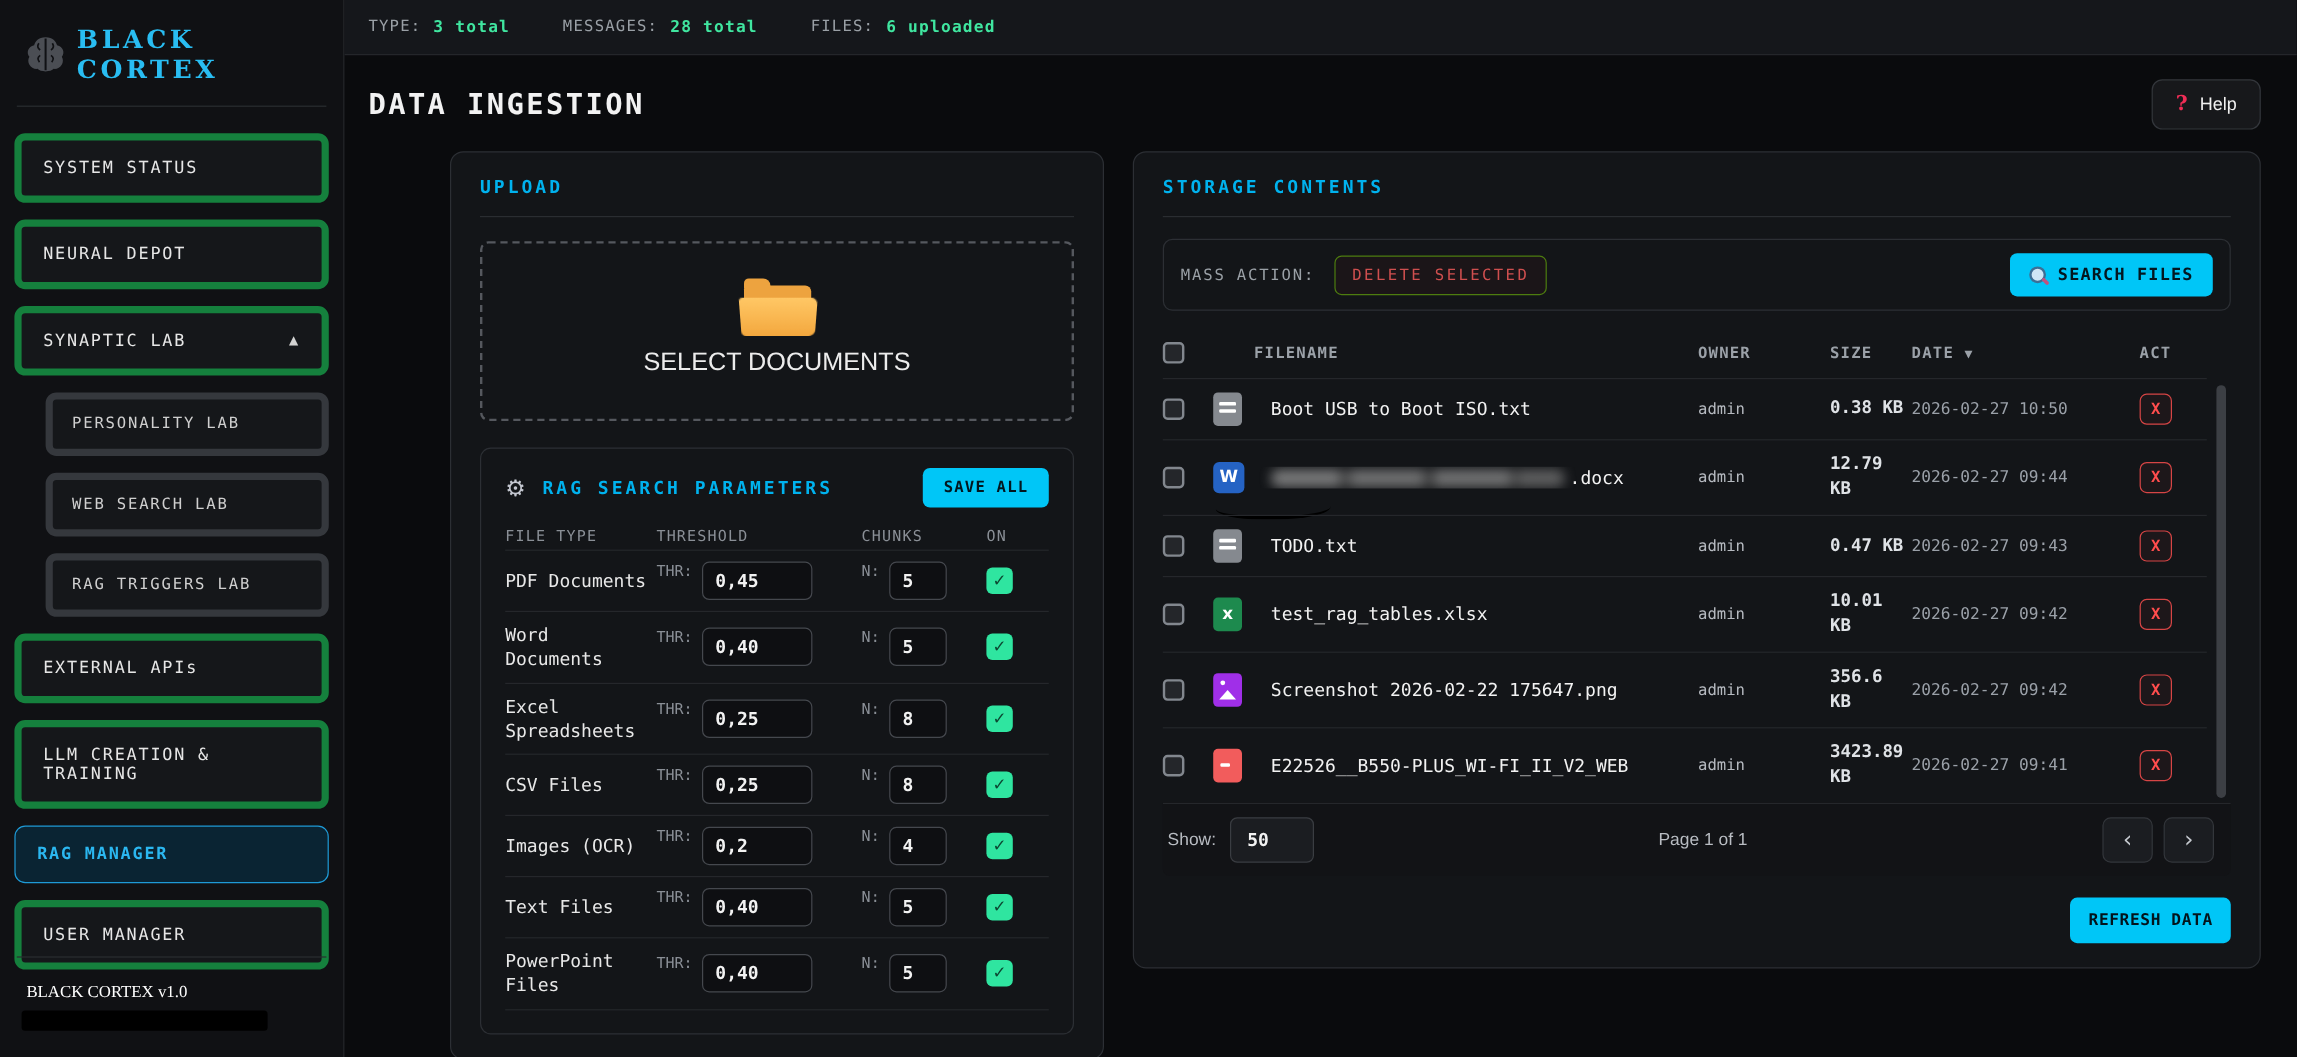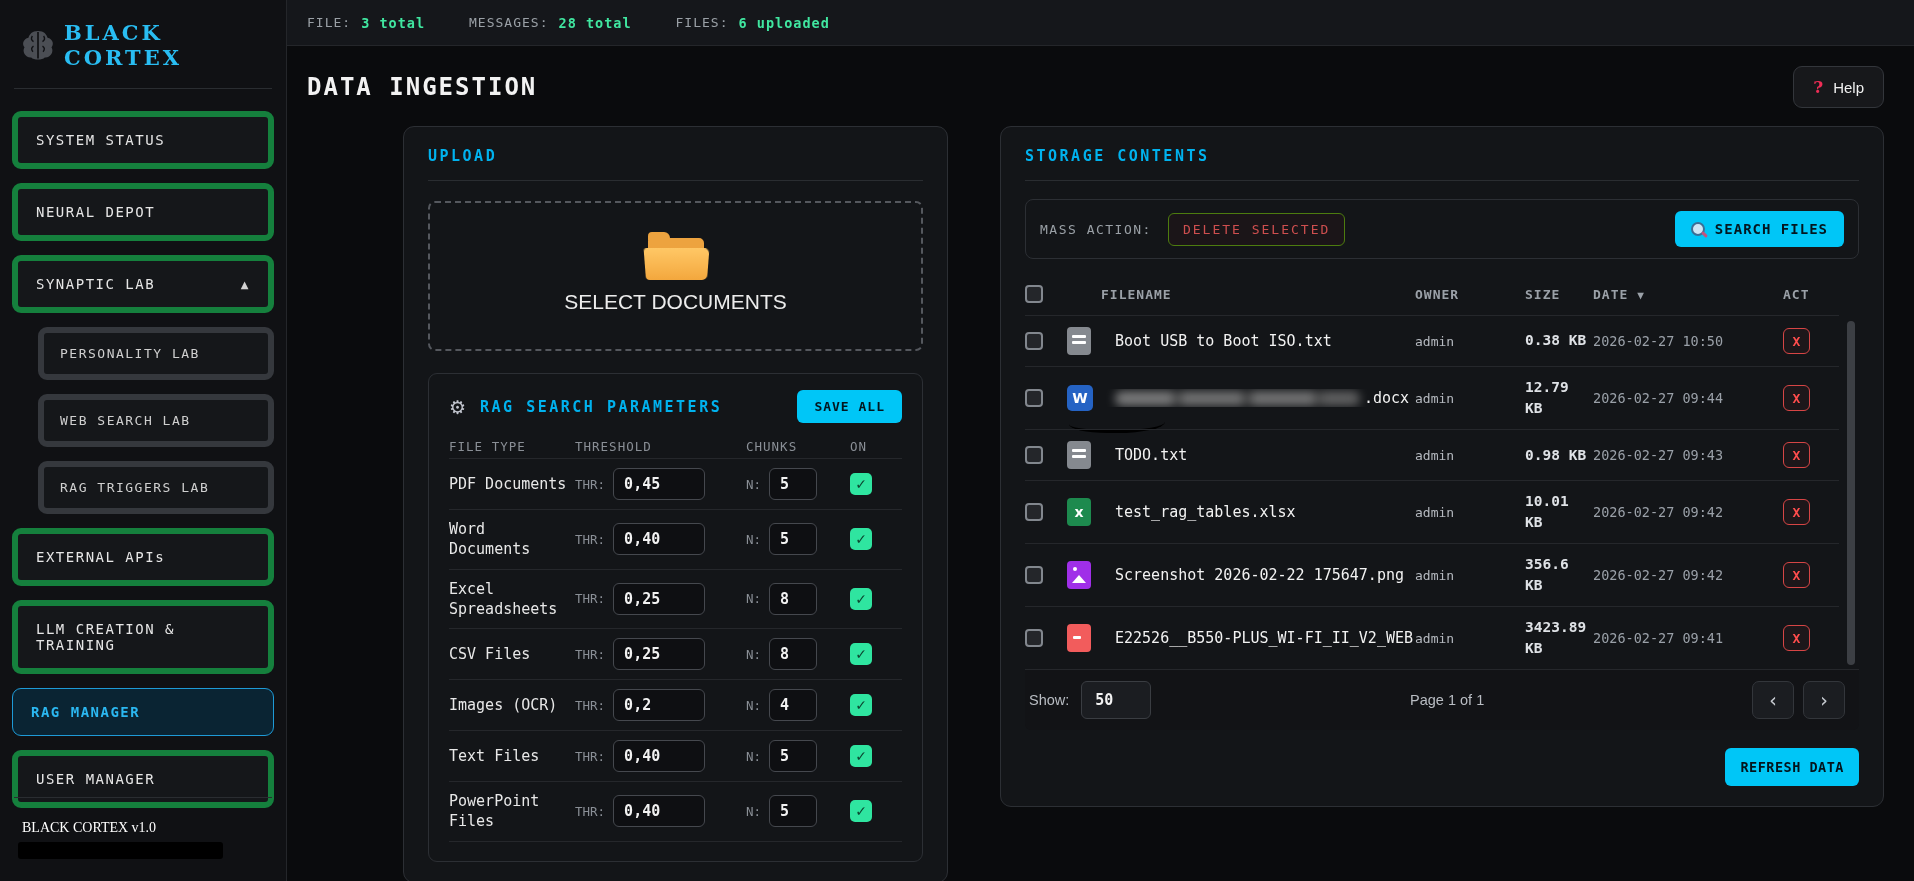--- a/index.html
+++ b/index.html
@@ -56,21 +56,20 @@
   .help-btn {
     background:#17181b; border:1px solid #33363b; border-radius:9px;
     padding:10px 19px; display:flex; align-items:center; gap:10px; cursor:pointer;
   }
   .help-icon { color:#ef2d56; font-weight:bold; font-size:17px; font-family:"DejaVu Serif",serif; }
   .help-label { color:#f0f0f0; font-size:15px; }
   .panels { display:flex; gap:24px; padding:18px 30px 0 88px; align-items:flex-start; }
   .panel {
     background:#131518; border:1px solid #2c2f34; border-radius:11px;
     padding:20px 24px;
-    margin-left:28px;
   }
   .panel-title { color:#00b2ee; font-weight:bold; font-size:15px; letter-spacing:2.5px; }
   .panel-divider { height:1px; background:#2a2d31; margin:15px 0 0 0; }
   
   .upload-panel { width:545px; flex:none; min-height:742px; }
   .dropzone {
     margin-top:20px; height:150px; border:2px dashed #55585e; border-radius:7px;
     display:flex; flex-direction:column; align-items:center; justify-content:center; gap:10px;
     cursor:pointer;
   }
@@ -86,21 +85,21 @@
   .gear-icon { font-family:"DejaVu Sans",sans-serif; color:#c3c6cf; font-size:19px; }
   .params-title { color:#00b2ee; font-weight:bold; font-size:15px; letter-spacing:2.5px; flex:1; }
   .save-all-btn { background:#00c6f7; color:#02161f; font-family:inherit; font-weight:bold; font-size:13px; letter-spacing:1px;
     border:none; border-radius:6px; padding:9px 17px; cursor:pointer; }
   .params-grid-head { display:grid; grid-template-columns:118px 1fr 96px 52px; gap:8px; margin-top:16px; padding-bottom:4px;
     color:#8a8f96; font-size:12.5px; letter-spacing:1px; }
   .param-row { display:grid; grid-template-columns:118px 1fr 96px 52px; gap:8px; align-items:center;
     padding:9px 0; border-top:1px solid #25272b; }
   .param-row:first-of-type { border-top:none; }
   .param-name { font-size:15px; color:#e8e8e8; line-height:1.35; }
-  .thr-cell,.n-cell { display:flex; align-items:center; gap:8px; }
+  .thr-cell,.n-cell { display:flex; align-items:flex-start; gap:8px; }
   .mini-label { font-size:12.5px; color:#8a8f96; }
   .param-input { background:#0e0f12; border:1px solid #45484e; border-radius:6px; color:#f2f2f2;
     font-family:inherit; font-weight:bold; font-size:15px; padding:6px 10px; width:92px; }
   .param-input.small { width:48px; }
   .checkbox-on { width:22px; height:22px; background:#2fe5a0; border-radius:5px;
     display:flex; align-items:center; justify-content:center; cursor:pointer; }
   .checkbox-on .tick { color:#0c4731; font-size:14px; font-weight:bold; font-family:"DejaVu Sans",sans-serif; }
   
   .storage-panel { flex:1; min-width:0; }
   .mass-bar { margin-top:18px; border:1px solid #2c2f34; border-radius:8px; padding:11px 14px;
@@ -217,21 +216,21 @@
     <div class="footer-divider"></div>
     <div class="version-text">BLACK CORTEX v1.0</div>
     <div class="redaction-bar"></div>
   </div>
 </aside>
 
 <div class="main">
 
   <header class="stats-bar">
     <div class="stat">
-      <span class="stat-label">FILE:</span>
+      <span class="stat-label">TYPE:</span>
       <span class="stat-value">3 total</span>
     </div>
     <div class="stat">
       <span class="stat-label">MESSAGES:</span>
       <span class="stat-value">28 total</span>
     </div>
     <div class="stat">
       <span class="stat-label">FILES:</span>
       <span class="stat-value">6 uploaded</span>
     </div>
@@ -425,21 +424,21 @@
             <span class="redaction-scribble"></span>
           </div>
 
           <div class="t-row">
             <span class="cb"></span>
             <span class="ficon txt"></span>
             <span class="fname">
                 <span class="fname-text">TODO.txt</span>
               </span>
             <span class="owner-cell">admin</span>
-            <span class="size-cell">0.98 KB</span>
+            <span class="size-cell">0.47 KB</span>
             <span class="date-cell">2026-02-27 09:43</span>
             <button class="x-btn">X</button>
           </div>
 
           <div class="t-row">
             <span class="cb"></span>
             <span class="ficon xlsx"></span>
             <span class="fname">
                 <span class="fname-text">test_rag_tables.xlsx</span>
               </span>

